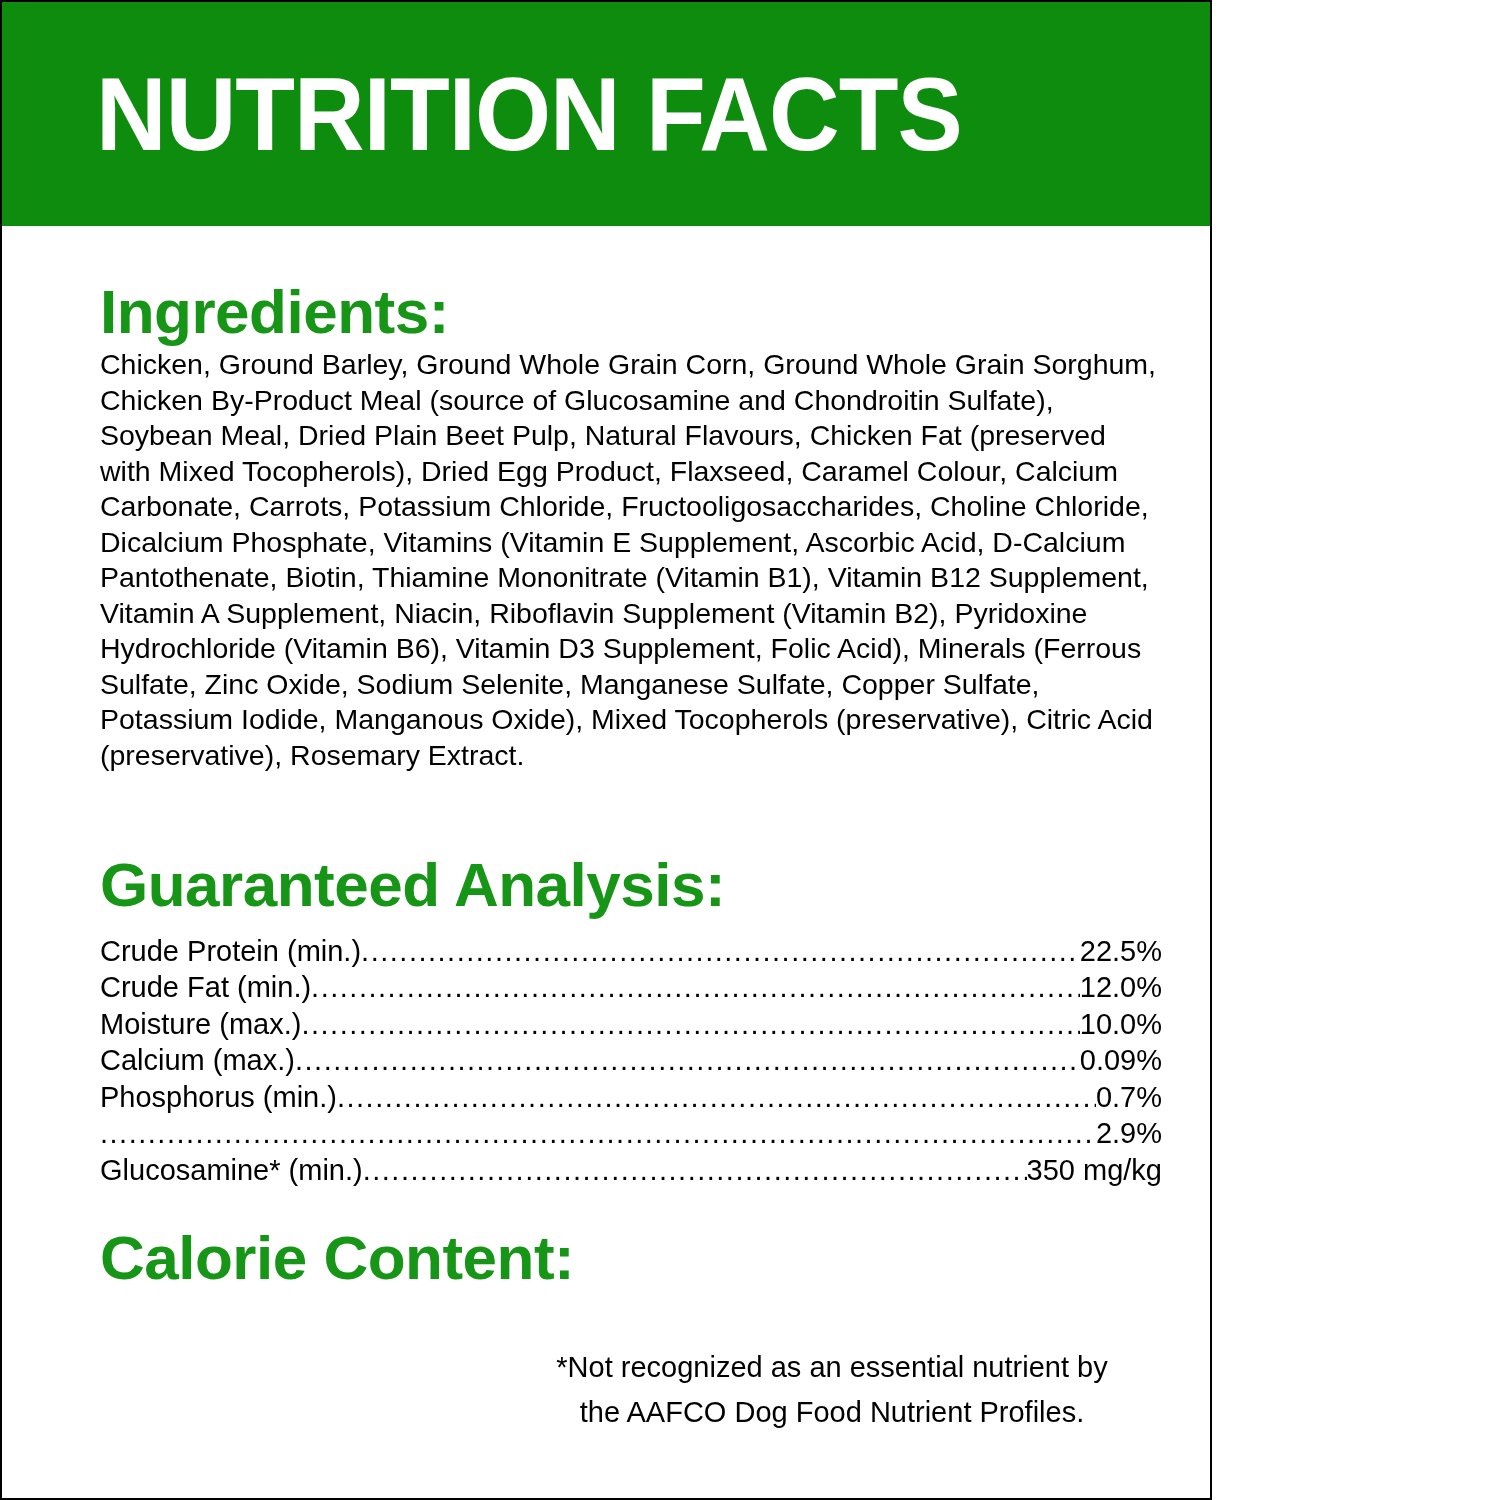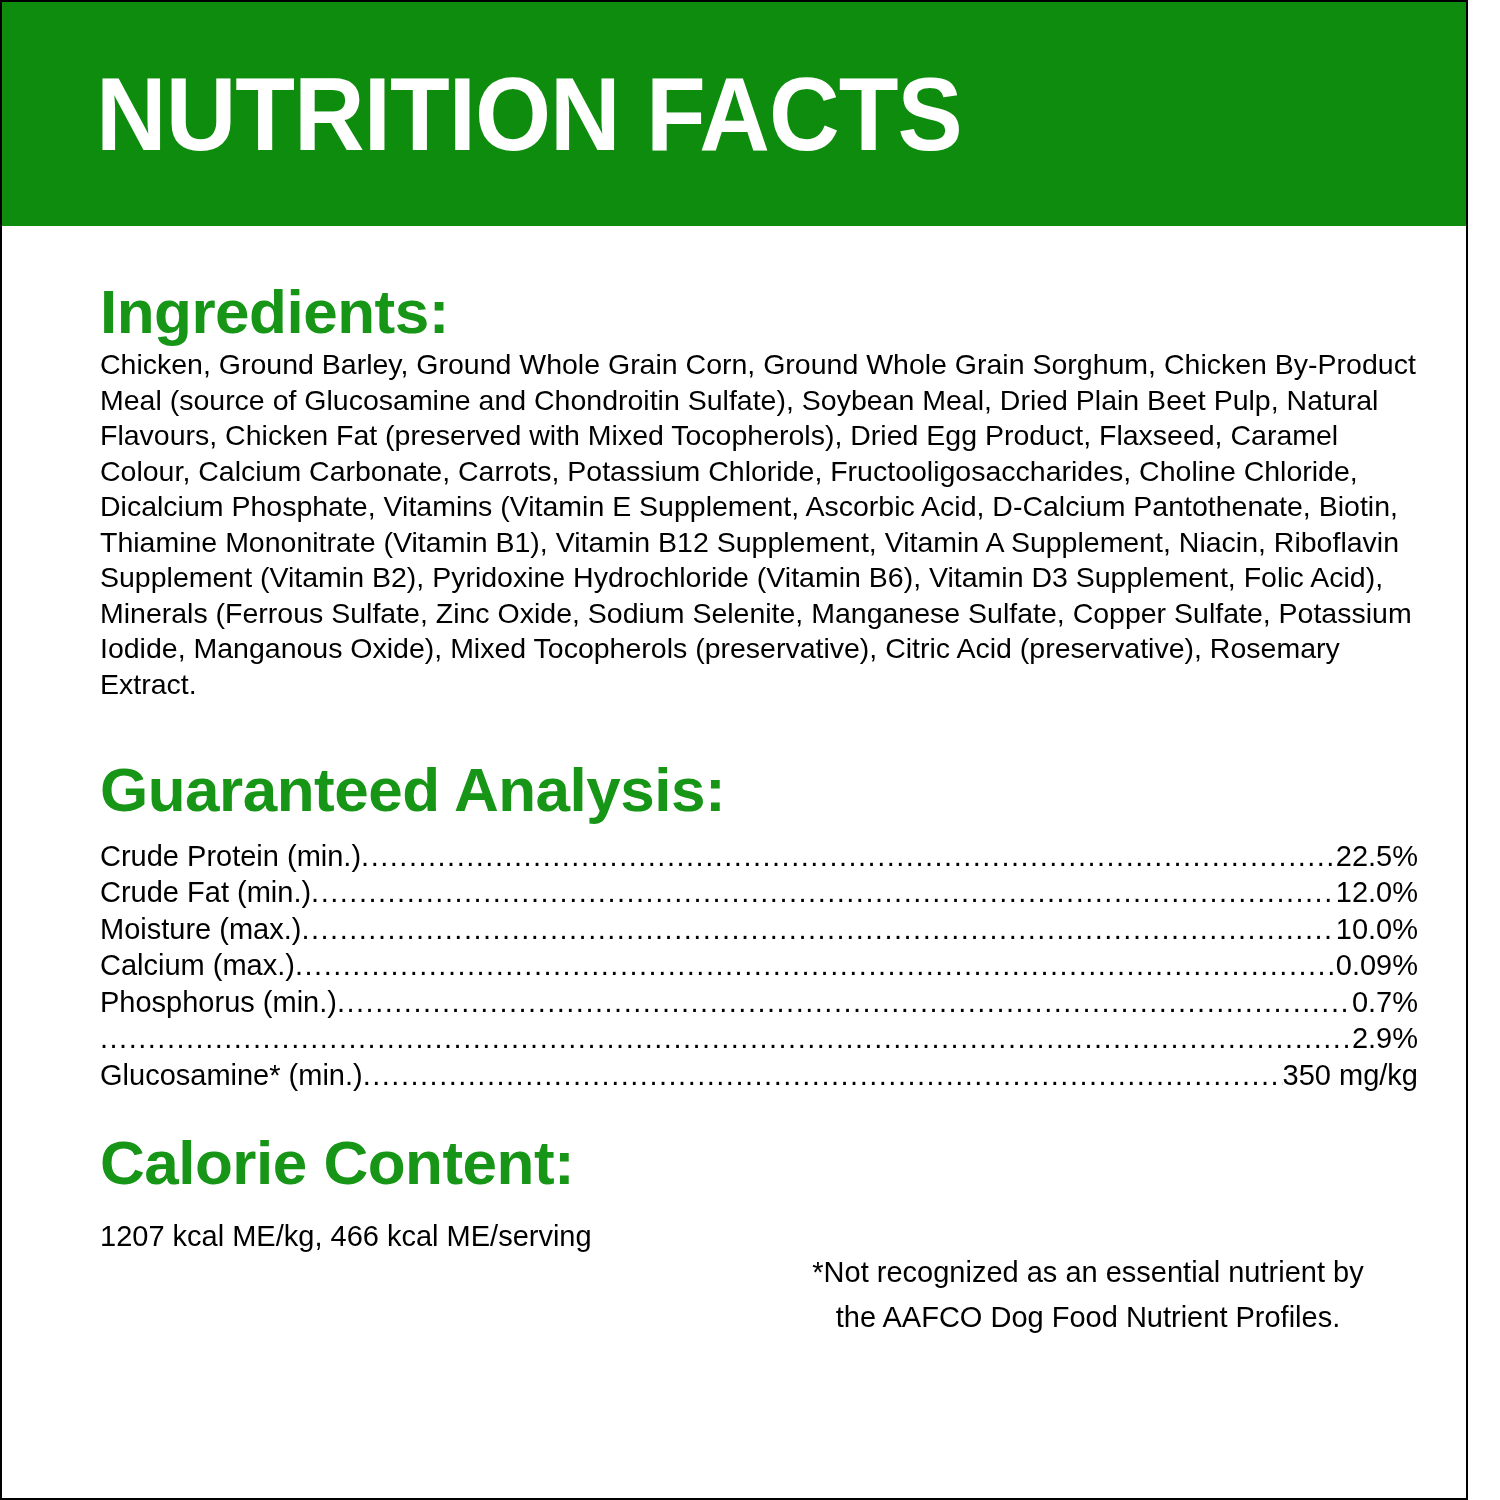--- a/index.html
+++ b/index.html
@@ -1,18 +1,18 @@
 <!DOCTYPE html>
 <html><head>
 <meta charset="utf-8">
 <style>
   html, body { margin: 0; padding: 0; background: #ffffff; }
   .page {
     position: relative;
-    width: 1468px;
+    width: 1212px;
     height: 1500px;
     box-sizing: border-box;
     border: 2px solid #000000;
     background: #ffffff;
     font-family: "Liberation Sans", sans-serif;
     color: #000000;
     overflow: hidden;
   }
   .band {
     height: 224px;
@@ -41,21 +41,21 @@
     line-height: 1.15;
     margin: 0;
     letter-spacing: -0.5px;
   }
   .ingredients-heading { margin-top: 50px; }
   .ingredients-text {
     font-size: 28.5px;
     line-height: 35.5px;
     max-width: 1318px;
   }
-  .analysis-heading { margin-top: 52px; }
+  .analysis-heading { margin-top: 76px; }
   .analysis-table { margin-top: 12px; }
   .ga-row {
     display: flex;
     align-items: baseline;
     font-size: 29px;
     line-height: 36.5px;
   }
   .ga-label { white-space: nowrap; }
   .ga-dots {
     flex: 1;
@@ -141,21 +141,20 @@
           <span class="ga-dots"></span>
           <span class="ga-value">350 mg/kg</span>
         </div>
       </div>
     </div>
 
     <div>
       <h2 class="green-heading calories-heading">Calorie Content:</h2>
 
       <div class="bottom-row">
-        <div class="calories-text">1207 kcal ME/kg, 466 kcal ME/serving</div>
 
         <div class="footnote">
           <div>*Not recognized as an essential nutrient by</div>
           <div>the AAFCO Dog Food Nutrient Profiles.</div>
         </div>
       </div>
     </div>
 
   </div>
 </div>

